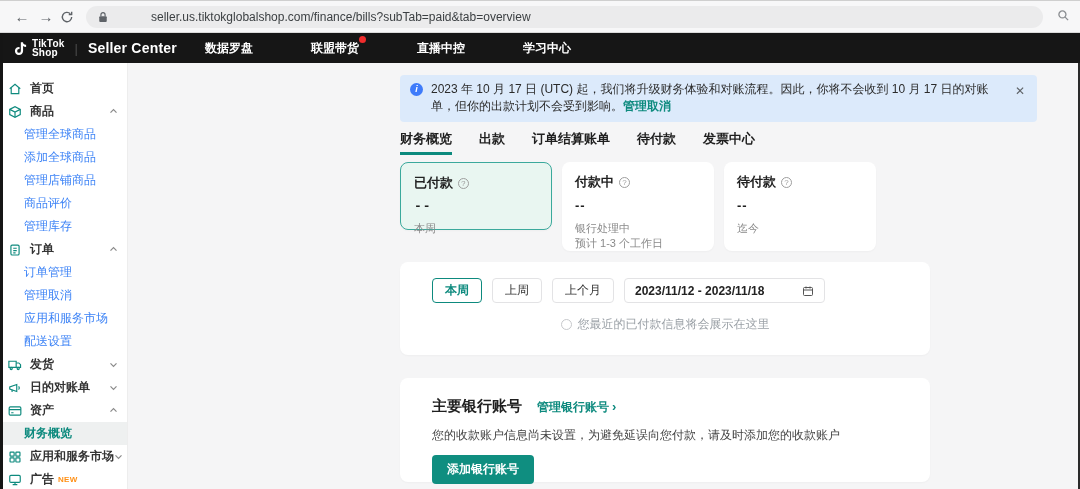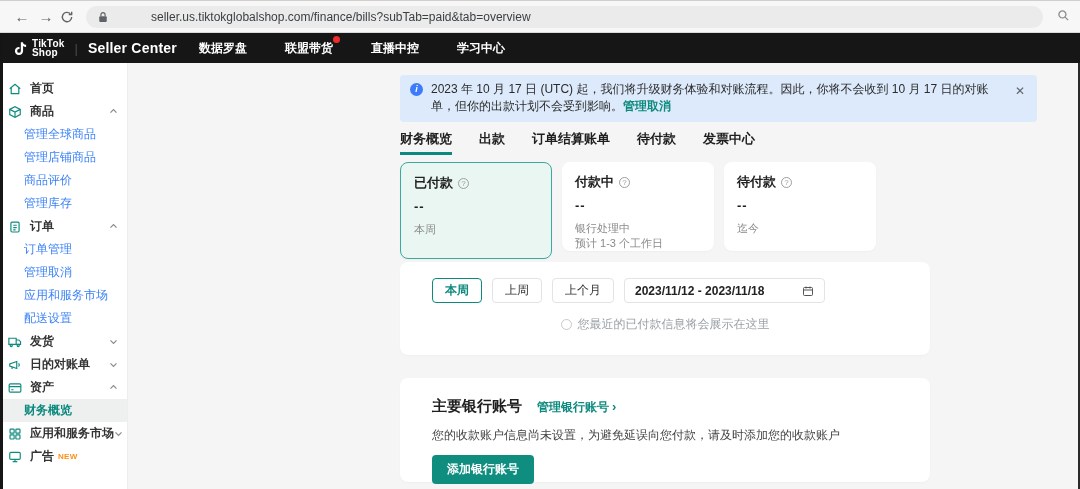--- a/index.html
+++ b/index.html
@@ -15,21 +15,21 @@
   .omnibox svg { width:10px; height:12px; margin-right:8px; flex:none; }
   .url { font-size:12px; color:#3C4043; white-space:nowrap; overflow:hidden; }
   .chrome-search svg { width:13px; height:13px; }
 
   
   .appbar { position:absolute; left:0; top:33px; width:1080px; height:30px; background:#161616; display:flex; align-items:center; padding:0 12px; }
   .tt-note { width:17px; height:17px; flex:none; }
   .tt-name { color:#fff; font-weight:bold; font-size:10px; line-height:9px; margin-left:3px; letter-spacing:.2px; }
   .bar-div { color:#4a4a4a; margin:0 10px; font-size:13px; }
   .product { color:#fff; font-size:14px; font-weight:bold; letter-spacing:.2px; }
-  .appnav { display:flex; margin-left:22px; gap:38px; }
+  .appnav { display:flex; margin-left:28px; gap:58px; }
   .appnav .item { color:#fff; font-size:12px; font-weight:bold; cursor:pointer; position:relative; }
   .dot-badge { position:absolute; top:-4px; right:-7px; width:7px; height:7px; border-radius:50%; background:#F02C2C; }
 
   
   .sidebar { position:absolute; left:0; top:63px; width:128px; bottom:0; background:#fff; border-right:1px solid #EDEDED; padding-top:14px; }
   .sb-row { height:23px; display:flex; align-items:center; padding:0 9px 0 8px; cursor:pointer; }
   .sb-ic { width:15px; height:15px; flex:none; margin-right:7px; display:flex; align-items:center; }
   .sb-ic svg { width:14px; height:14px; }
   .sb-label { font-size:12px; color:#333; font-weight:600; white-space:nowrap; }
   .sb-row.sub { padding-left:24px; }
@@ -49,21 +49,21 @@
   .banner-text { flex:1; font-size:12px; color:#2b2b2b; line-height:17px; }
   .banner-link { color:#0D8A7E; font-weight:600; cursor:pointer; }
   .banner-close { color:#5F6368; font-size:12px; cursor:pointer; margin-left:10px; margin-top:3px; flex:none; }
 
   .tabs { display:flex; gap:27px; margin-top:8px; height:25px; }
   .tab { font-size:13px; font-weight:bold; color:#1f1f1f; cursor:pointer; padding-bottom:7px; }
   .tab.active { border-bottom:3px solid #0D8A7E; }
 
   .cards { display:flex; gap:10px; margin-top:7px; align-items:flex-start; height:96px; }
   .card { width:152px; height:89px; background:#fff; border-radius:8px; padding:11px 13px; box-shadow:0 1px 2px rgba(0,0,0,.03); cursor:pointer; }
-  .card.selected { background:#E9F6F1; border:1.5px solid #3BA99C; height:97px; }
+  .card.selected { background:#E9F6F1; border:1.5px solid #3BA99C; height:68px;font-family:Liberation Mono, monospace; }
   .card-title { display:flex; align-items:center; gap:5px; font-size:13px; font-weight:bold; color:#222; }
   .help-ic { width:11px; height:11px; border:1px solid #9E9E9E; border-radius:50%; color:#9E9E9E; font-size:8px; line-height:10px; text-align:center; font-weight:normal; }
   .card-value { font-size:13px; font-weight:800; color:#1f1f1f; margin-top:7px; letter-spacing:1px; }
   .card-sub { font-size:11px; color:#8a8a8a; margin-top:8px; line-height:15px; }
   .card-sub2 { font-size:11px; color:#8a8a8a; line-height:15px; }
 
   .panel { width:530px; background:#fff; border-radius:8px; box-shadow:0 1px 2px rgba(0,0,0,.03); }
   .panel-filters { margin-top:4px; height:93px; padding:16px 32px 0 32px; }
   .filter-row { display:flex; gap:10px; align-items:center; }
   .fbtn { height:25px; padding:0 12px; border:1px solid #E3E3E5; border-radius:4px; background:#fff; font-size:12px; color:#333; display:flex; align-items:center; cursor:pointer; font-family:inherit; }
@@ -152,20 +152,23 @@
       <span class="sb-chev">
           <svg viewBox="0 0 12 12" fill="none" stroke="#8a8a8a" stroke-width="1.6">
             <path d="M2 7.5 6 3.5l4 4"></path>
           </svg>
         </span>
     </div>
     <div class="sb-row sub">
         <span class="sb-label">管理全球商品</span>
       </div>
     <div class="sb-row sub">
+        <span class="sb-label">添加全球商品</span>
+      </div>
+    <div class="sb-row sub">
         <span class="sb-label">管理店铺商品</span>
       </div>
     <div class="sb-row sub">
         <span class="sb-label">商品评价</span>
       </div>
     <div class="sb-row sub">
         <span class="sb-label">管理库存</span>
       </div>
     <div class="sb-row top">
       <span class="sb-ic">

